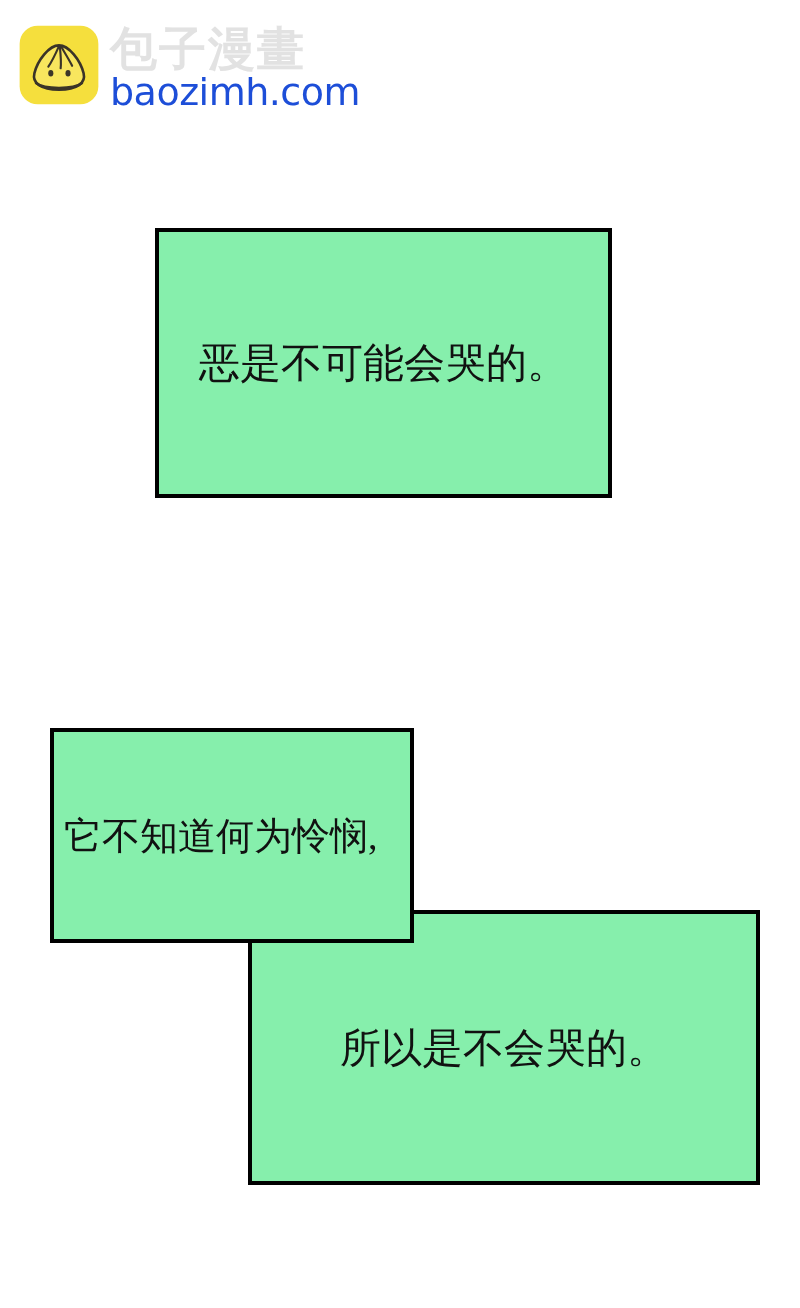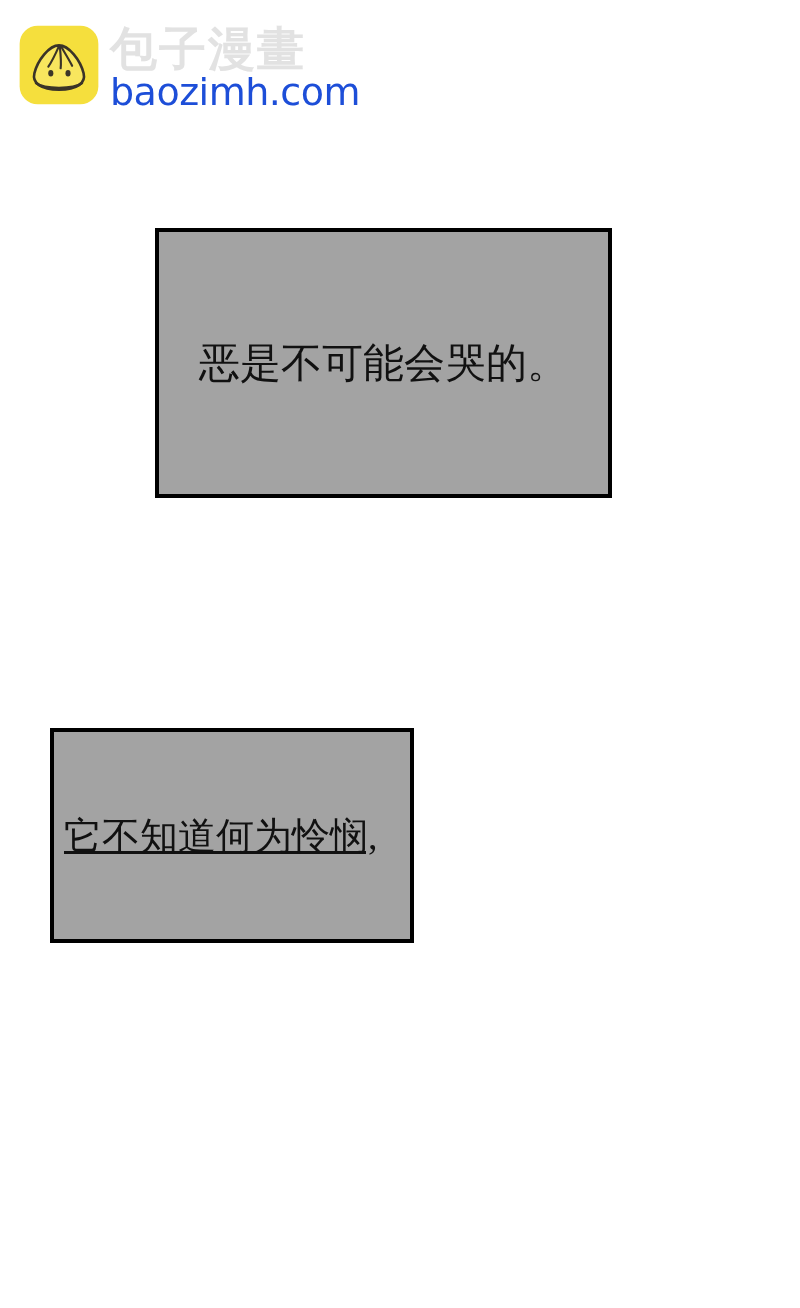--- a/index.html
+++ b/index.html
@@ -58,21 +58,21 @@
     font-weight: 400;
     color: #1d4ed8;
     letter-spacing: -0.5px;
     white-space: nowrap;
     margin-top: -2px;
   }
 
   
   .panel {
     position: absolute;
-    background: #a3a3a3;
+    background: #86efac;
     border: 4px solid #000000;
     box-sizing: border-box;
   }
 
   #panel-1 {
     left: 155px;
     top: 228px;
     width: 457px;
     height: 270px;
     display: flex;
@@ -98,21 +98,20 @@
     
     z-index: 2;
   }
   #panel-2 .panel-text {
     font-size: 38px;
     line-height: 48px;
     color: #111111;
     text-align: left;
     padding-left: 10px;
     white-space: nowrap;
-    text-decoration: underline;
   }
   #panel-2 .panel-text .line { display: block; }
 
   #panel-3 {
     left: 248px;
     top: 910px;
     width: 512px;
     height: 275px;
     display: flex;
     align-items: center;
@@ -154,14 +153,17 @@
   <div id="panel-1" class="panel">
     <div class="panel-text">恶是不可能会哭的。</div>
   </div>
 
   <div id="panel-2" class="panel">
     <div class="panel-text">
       <span class="line">它不知道何为怜悯,</span>
     </div>
   </div>
 
+  <div id="panel-3" class="panel">
+    <div class="panel-text">所以是不会哭的。</div>
+  </div>
 
 </div>
 
 </body></html>

